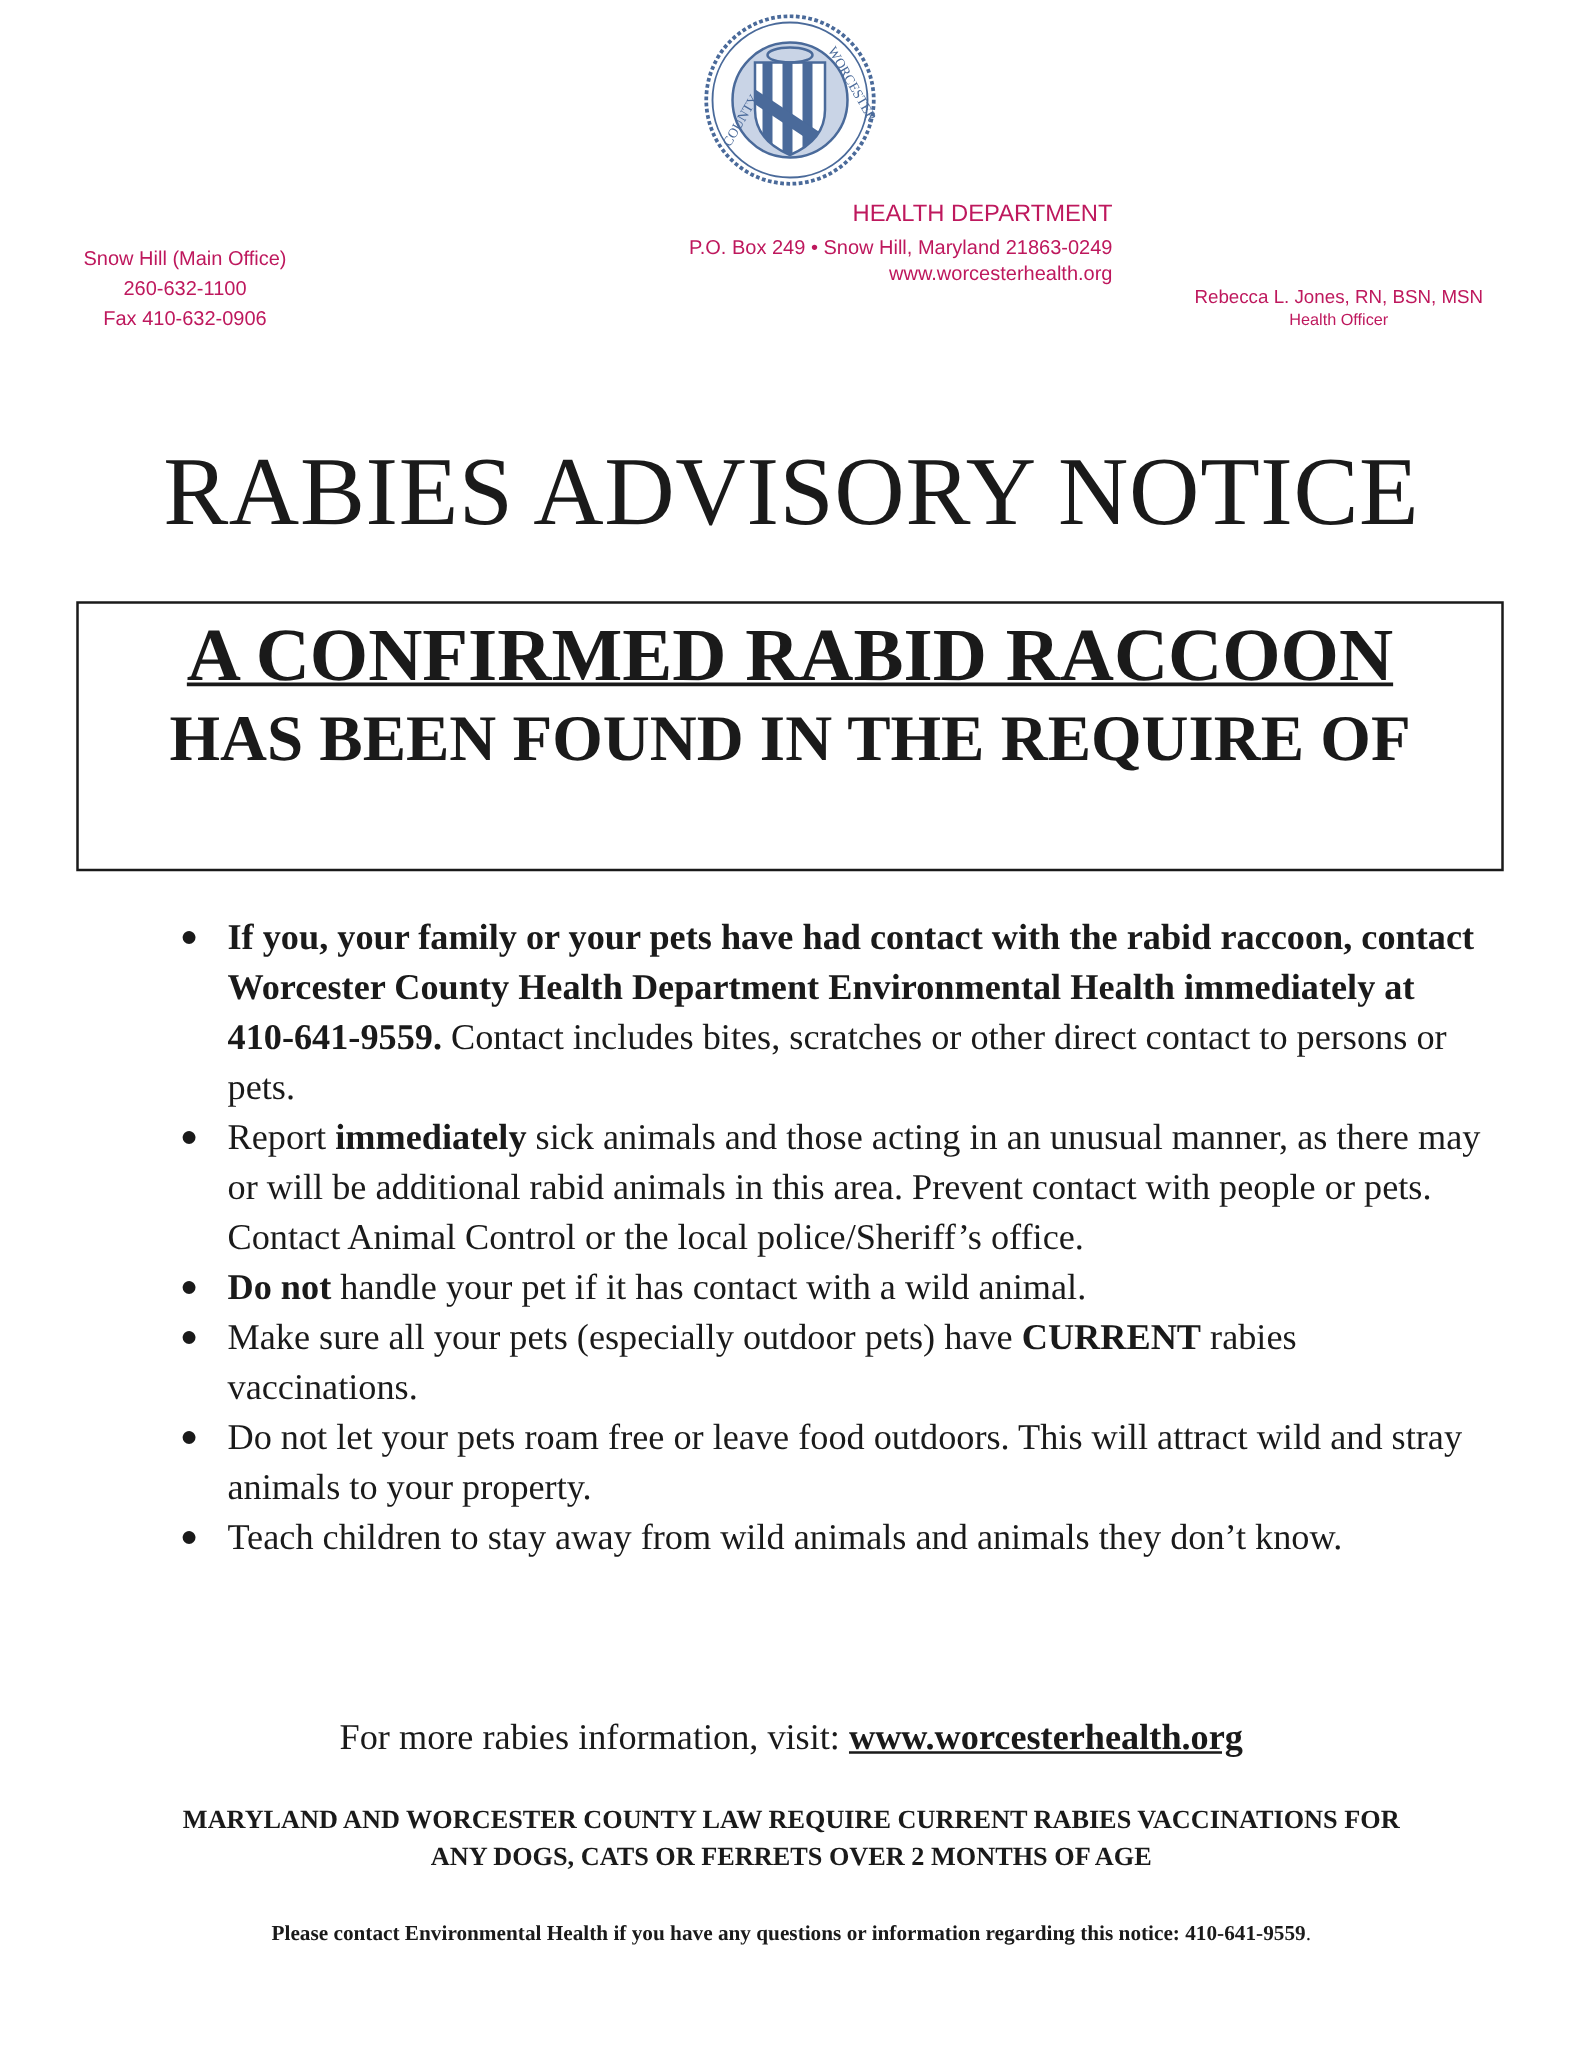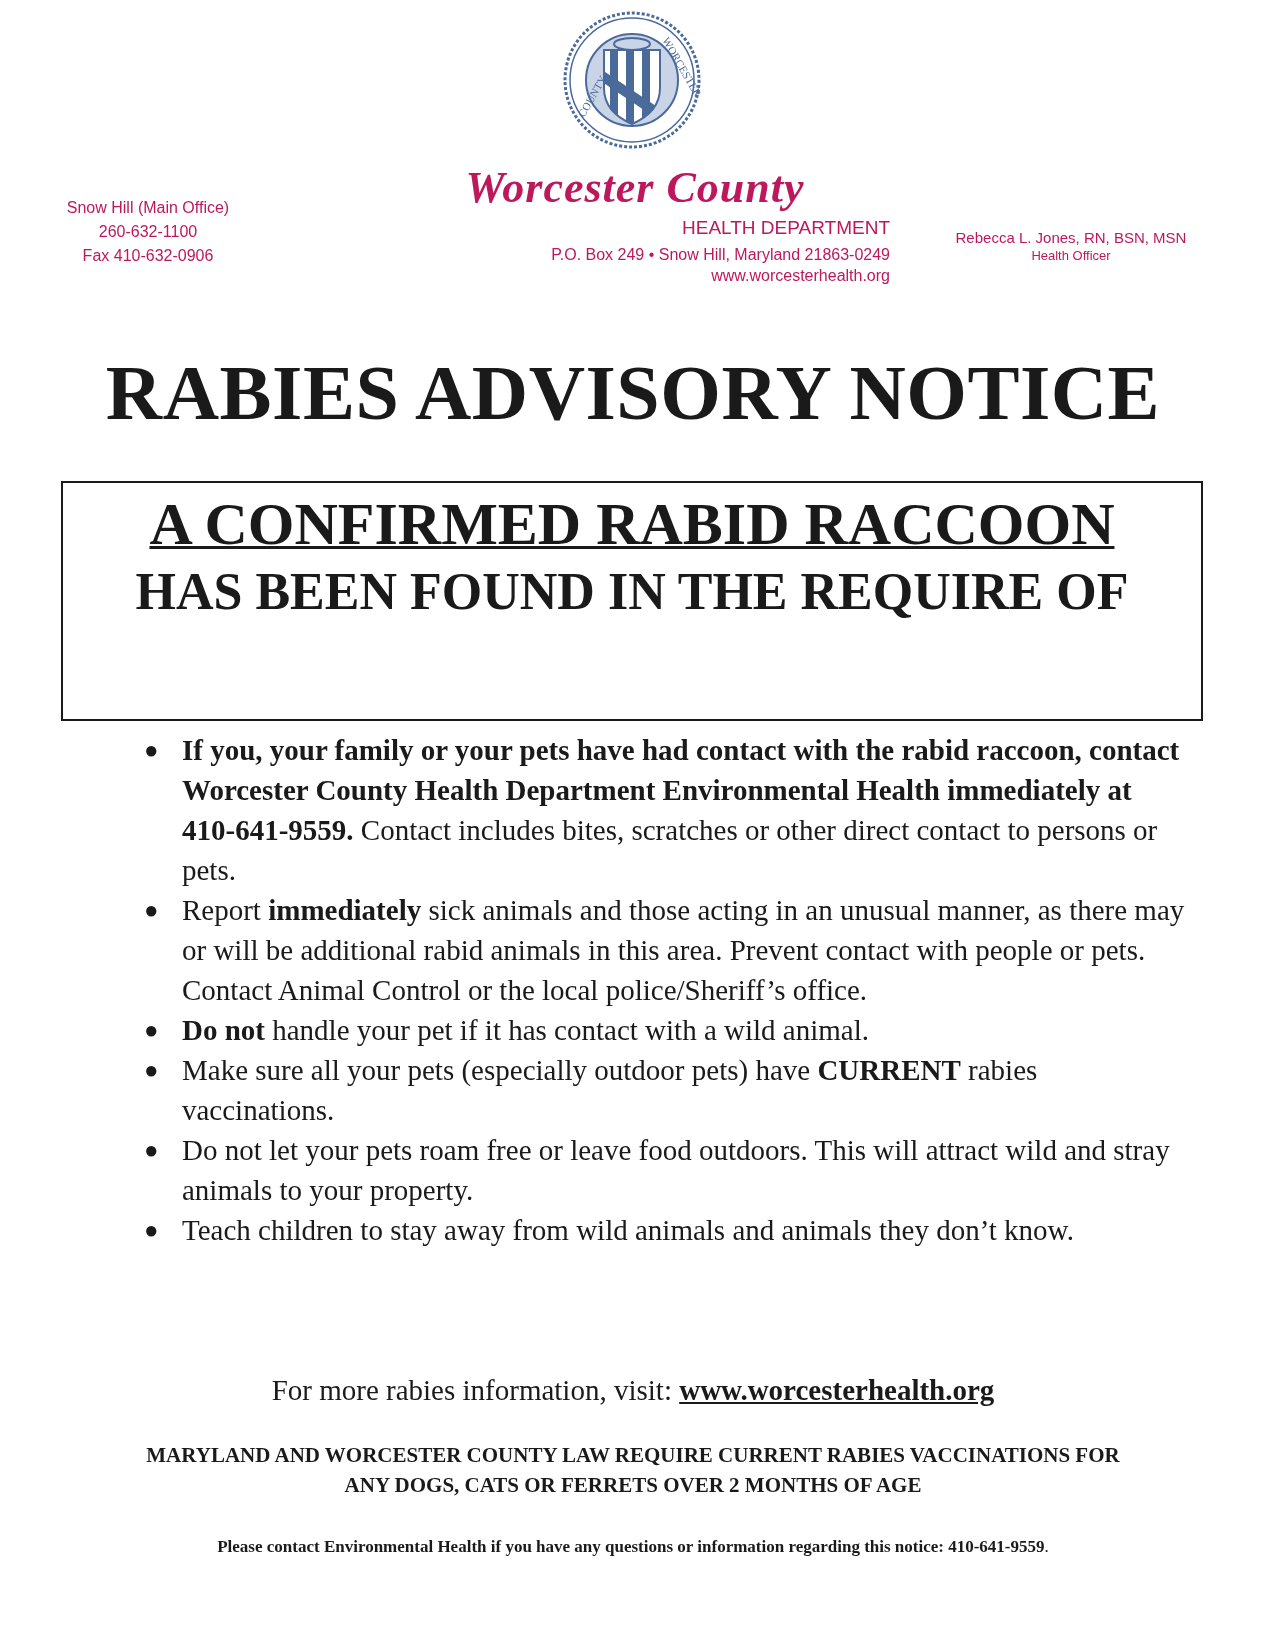--- a/index.html
+++ b/index.html
@@ -13,22 +13,22 @@
   #org-block { position:absolute; left:380px; top:160px; width:510px; text-align:center; }
   #org-name { font-family:"Liberation Serif", serif; font-size:44px; font-weight:bold;
               letter-spacing:1px; line-height:56px; font-style:italic; }
   #dept { font-size:19px; line-height:24px; margin-top:0px; }
   #addr { font-size:16px; line-height:22px; margin-top:4px; }
   #web  { font-size:16px; line-height:20px; }
   #right-contact { position:absolute; left:936px; top:228px; width:270px; text-align:center; }
   #officer-name { font-size:15px; line-height:20px; }
   #officer-title { font-size:13px; line-height:16px; }
   #title { position:absolute; left:0; top:348px; width:1266px; text-align:center;
-           font-size:78px; font-weight:bold; letter-spacing:0.5px; line-height:90px; }
-  #alert-box { position:absolute; left:61px; top:481px; width:1142px; height:240px;
+           font-size:78px; font-weight:normal; letter-spacing:0.5px; line-height:90px; }
+  #alert-box { position:absolute; left:61px; top:481px; width:1142px; height:216px;
                border:2px solid #1a1a1a; box-sizing:border-box; text-align:center; }
   #alert-h1 { font-size:60px; font-weight:bold; text-decoration:underline; line-height:70px;
               margin-top:6px; text-decoration-thickness:3px; }
   #alert-h2 { font-size:52px; font-weight:bold; line-height:66px; }
   #alert-h3 { font-size:52px; font-weight:bold; line-height:66px; }
   #bullets { position:absolute; left:140px; top:730px; width:1050px; list-style:none;
              margin:0; padding:0; font-size:29px; line-height:40px; }
   #bullets li { position:relative; padding-left:42px; margin:0; }
   #bullets li .dot { position:absolute; left:4px; top:0; font-size:24px; }
   #more-info { position:absolute; left:0; top:1370px; width:1266px; text-align:center;
@@ -64,21 +64,20 @@
   </svg>
 </div>
 
 <div id="left-contact" class="sans blue">
   <div>Snow Hill (Main Office)</div>
   <div>260-632-1100</div>
   <div>Fax 410-632-0906</div>
 </div>
 
 <div id="org-block" class="blue">
-  <div id="org-name">Worcester County</div>
   <div id="dept" class="sans">HEALTH DEPARTMENT</div>
   <div id="addr" class="sans">P.O. Box 249  •  Snow Hill, Maryland 21863-0249</div>
   <div id="web" class="sans">www.worcesterhealth.org</div>
 </div>
 
 <div id="right-contact" class="sans blue">
   <div id="officer-name">Rebecca L. Jones, RN, BSN, MSN</div>
   <div id="officer-title">Health Officer</div>
 </div>
 

